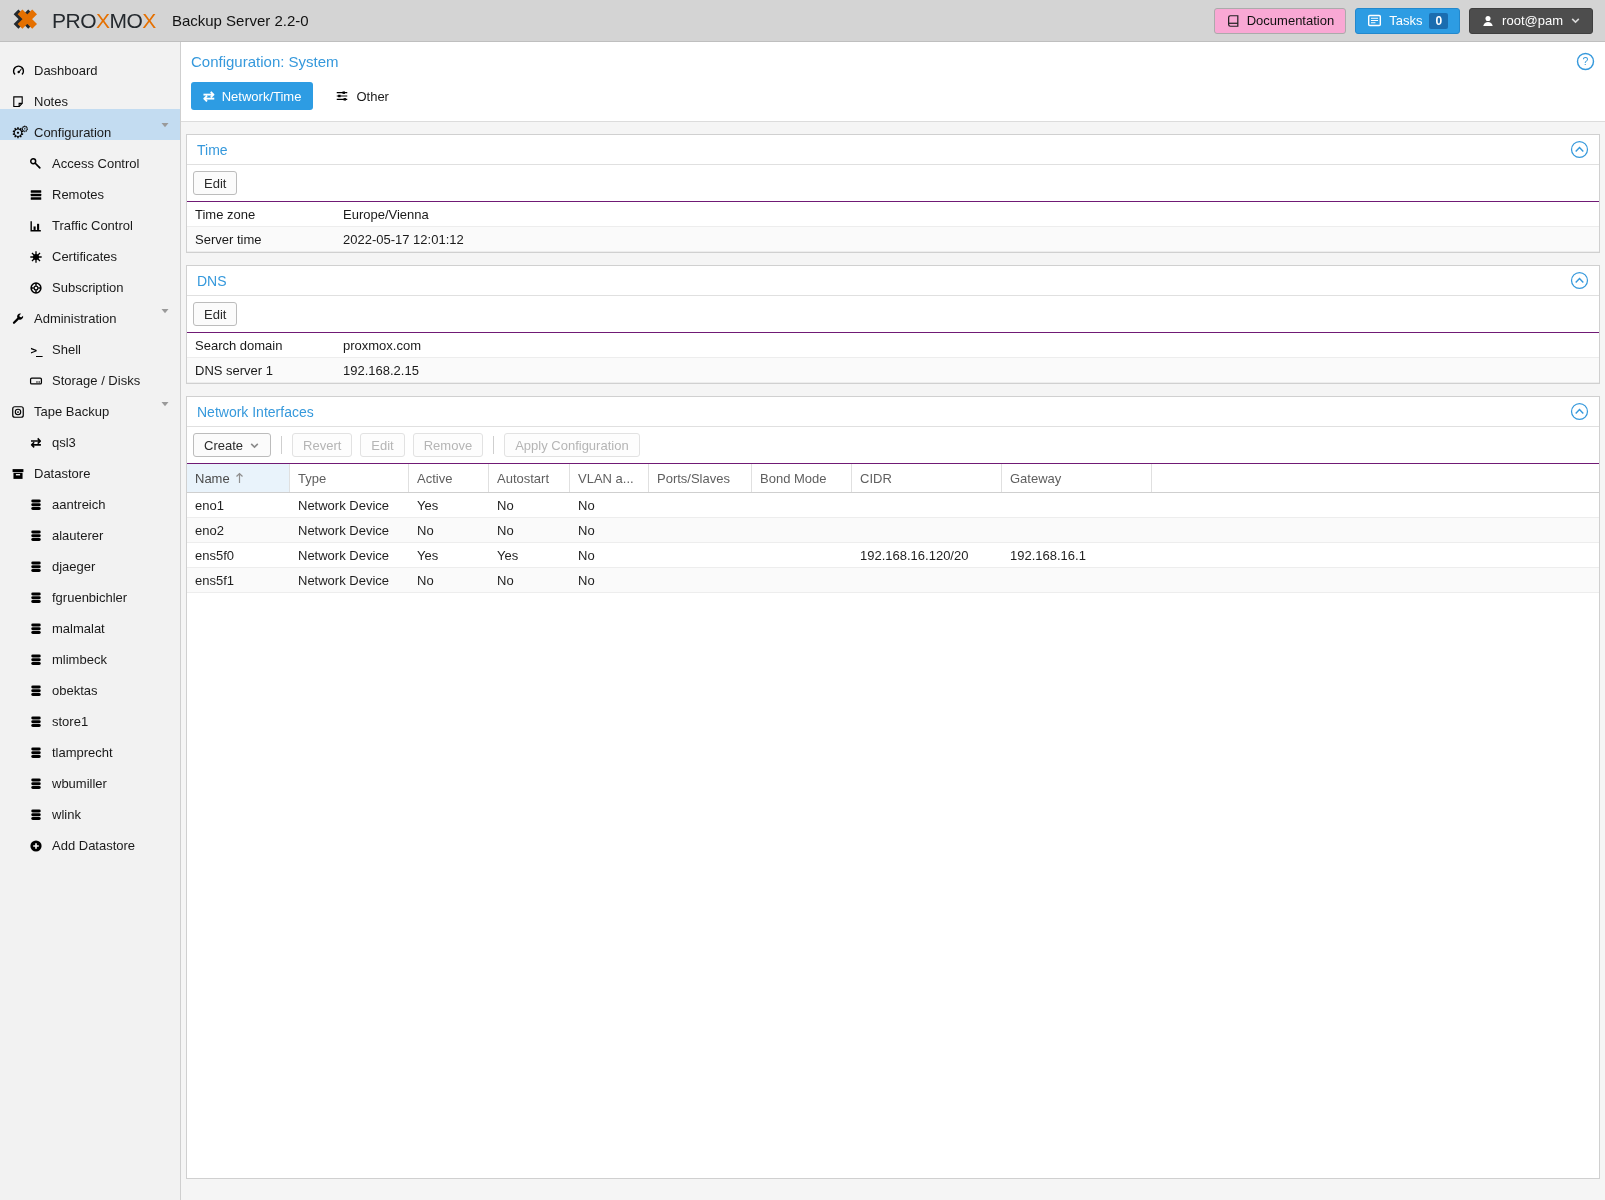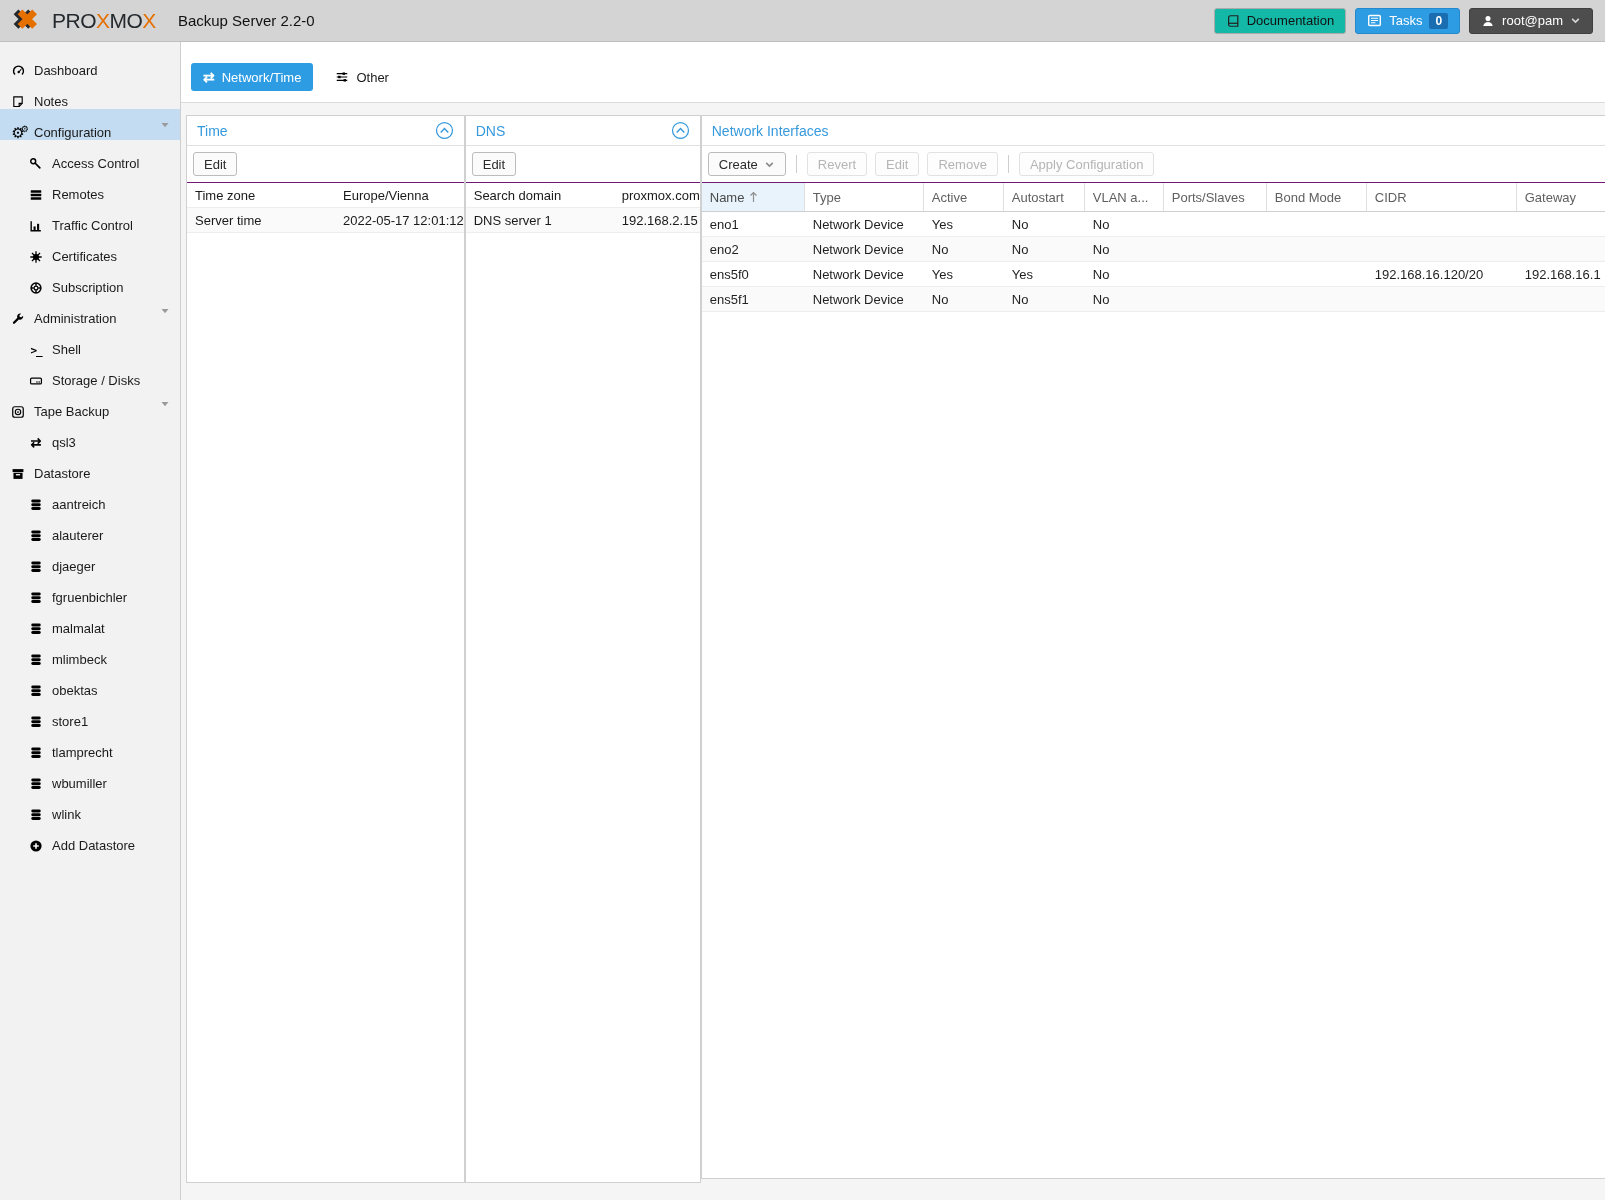--- a/index.html
+++ b/index.html
@@ -11,24 +11,24 @@
   html,body{width:1605px;height:1200px;overflow:hidden}
   body{font-family:"Liberation Sans",sans-serif;font-size:13px;color:#1a1a1a;background:#f5f5f5;display:flex;flex-direction:column}
 
   
   .topbar{height:42px;background:var(--topbar);border-bottom:1px solid #bfbfbf;display:flex;align-items:center;padding:0 12px;flex:0 0 auto}
   .logo{display:flex;align-items:center;gap:4px;cursor:pointer}
   .logo-x{position:relative;width:30px;height:30px;font-weight:bold;font-size:27px;line-height:30px}
   .logo-x .xg{position:absolute;top:-1px;left:0;color:var(--dark)}
   .logo-x .xo{position:absolute;top:-1px;left:4px;color:var(--orange)}
   .brand{font-size:21px;font-weight:normal;letter-spacing:-.5px;color:var(--dark);margin-left:6px}
-  .app-title{font-size:15px;margin-left:22px;color:#111}
+  .app-title{font-size:15px;margin-left:16px;color:#111}
   .topbar-right{margin-left:auto;display:flex;align-items:center;gap:9px}
   .tb-btn{height:26px;display:inline-flex;align-items:center;gap:7px;padding:0 11px;border-radius:3px;font-size:13px;cursor:pointer;border:1px solid transparent}
-  .tb-doc{background:#14b8a6;border-color:#ababab;color:#111}
+  .tb-doc{background:#f9a8d4;border-color:#ababab;color:#111}
   .tb-tasks{background:var(--tasksblue);border-color:#2388cc;color:#fff}
   .badge{background:var(--badgeblue);color:#fff;font-weight:bold;font-size:12px;border-radius:2px;padding:1px 6px}
   .tb-user{background:var(--userbg);border-color:#3f3f3f;color:#fff}
 
   
   .shell{flex:1;display:flex;min-height:0}
   .sidebar{width:181px;background:var(--sidebg);border-right:1px solid #cfcfcf;padding-top:5px;flex:0 0 auto;overflow:hidden}
   .side-item{height:31px;display:flex;align-items:flex-end;padding:0 8px;cursor:pointer;position:relative}
   .side-item .icn{width:20px;display:inline-flex;justify-content:center;align-items:center;color:#000;flex:0 0 auto}
   .side-item .lbl{margin-left:6px;white-space:nowrap}
@@ -42,21 +42,21 @@
   .main{flex:1;display:flex;flex-direction:column;min-width:0}
   .main-head{background:#fff;border-bottom:1px solid #dcdcdc;padding:10px 10px 0 10px;flex:0 0 auto}
   .head-row{display:flex;align-items:center}
   .page-title{color:var(--accent);font-size:15px}
   .help-btn{margin-left:auto;cursor:pointer;display:inline-flex}
   .tabbar{display:flex;align-items:center;gap:10px;padding:11px 0 11px 0}
   .tab{height:28px;display:inline-flex;align-items:center;gap:7px;padding:0 12px;border-radius:3px;cursor:pointer;font-size:13px;color:#1a1a1a}
   .tab.active{background:var(--tasksblue);color:#fff}
   .tab .x-ico{font-size:14px;font-weight:bold}
 
-  .panels{flex:1;min-height:0;padding:12px 5px 5px 5px;display:flex;flex-direction:row;overflow:hidden}
+  .panels{flex:1;min-height:0;padding:12px 5px 5px 5px;display:flex;flex-direction:column;overflow:hidden}
   .panel{background:#fff;border:1px solid var(--pborder);margin-bottom:12px;flex:0 0 auto}
   .panel.grow{flex:1;margin-bottom:16px;display:flex;flex-direction:column;min-height:0}
   .panel-head{height:30px;display:flex;align-items:center;padding:0 10px;border-bottom:1px solid #e0e0e0}
   .panel-title{color:var(--accent);font-size:14px}
   .collapse{margin-left:auto;cursor:pointer;display:inline-flex}
   .panel-toolbar{padding:6px 6px;display:flex;align-items:center;gap:8px;border-bottom:1px solid #701a75}
   .btn{height:24px;display:inline-flex;align-items:center;gap:6px;padding:0 10px;border-radius:3px;border:1px solid #bcbcbc;background:#fbfbfb;color:#2b2b2b;font-size:13px;cursor:pointer;white-space:nowrap}
   .btn.disabled{color:var(--distext);border-color:#e2e2e2;background:#fdfdfd}
   .tsep{width:1px;height:18px;background:#cfcfcf;margin:0 2px;flex:0 0 auto}
 
@@ -383,20 +383,29 @@
             <circle cx="8" cy="8" r="6.4" fill="#000"></circle>
             <path d="M8 4.8v6.4M4.8 8h6.4" stroke="#f2f2f2" stroke-width="1.9"></path>
           </svg>
         </span>
         <span class="lbl">Add Datastore</span>
       </div>
     </aside>
 
   <main class="main">
     <div class="main-head">
+      <div class="head-row">
+        <span class="page-title">Configuration: System</span>
+        <span class="help-btn">
+            <svg width="19" height="19" viewBox="0 0 20 20">
+              <circle cx="10" cy="10" r="8.4" fill="none" stroke="#3699dc" stroke-width="1.5"></circle>
+              <text x="10" y="14" text-anchor="middle" font-size="11" fill="#3699dc" font-family="Liberation Sans,sans-serif">?</text>
+            </svg>
+          </span>
+      </div>
       <div class="tabbar" id="tabbar">
           <span class="tab active">
             <span><span class="x-ico" style="font-weight:bold">⇄</span></span>
             <span>Network/Time</span>
           </span>
           <span class="tab">
             <span>
               <svg viewBox="0 0 16 16" width="14" height="14">
                 <g stroke="#000" stroke-width="1.4">
                   <path d="M2 4.2h12M2 8h12M2 11.8h12"></path>

